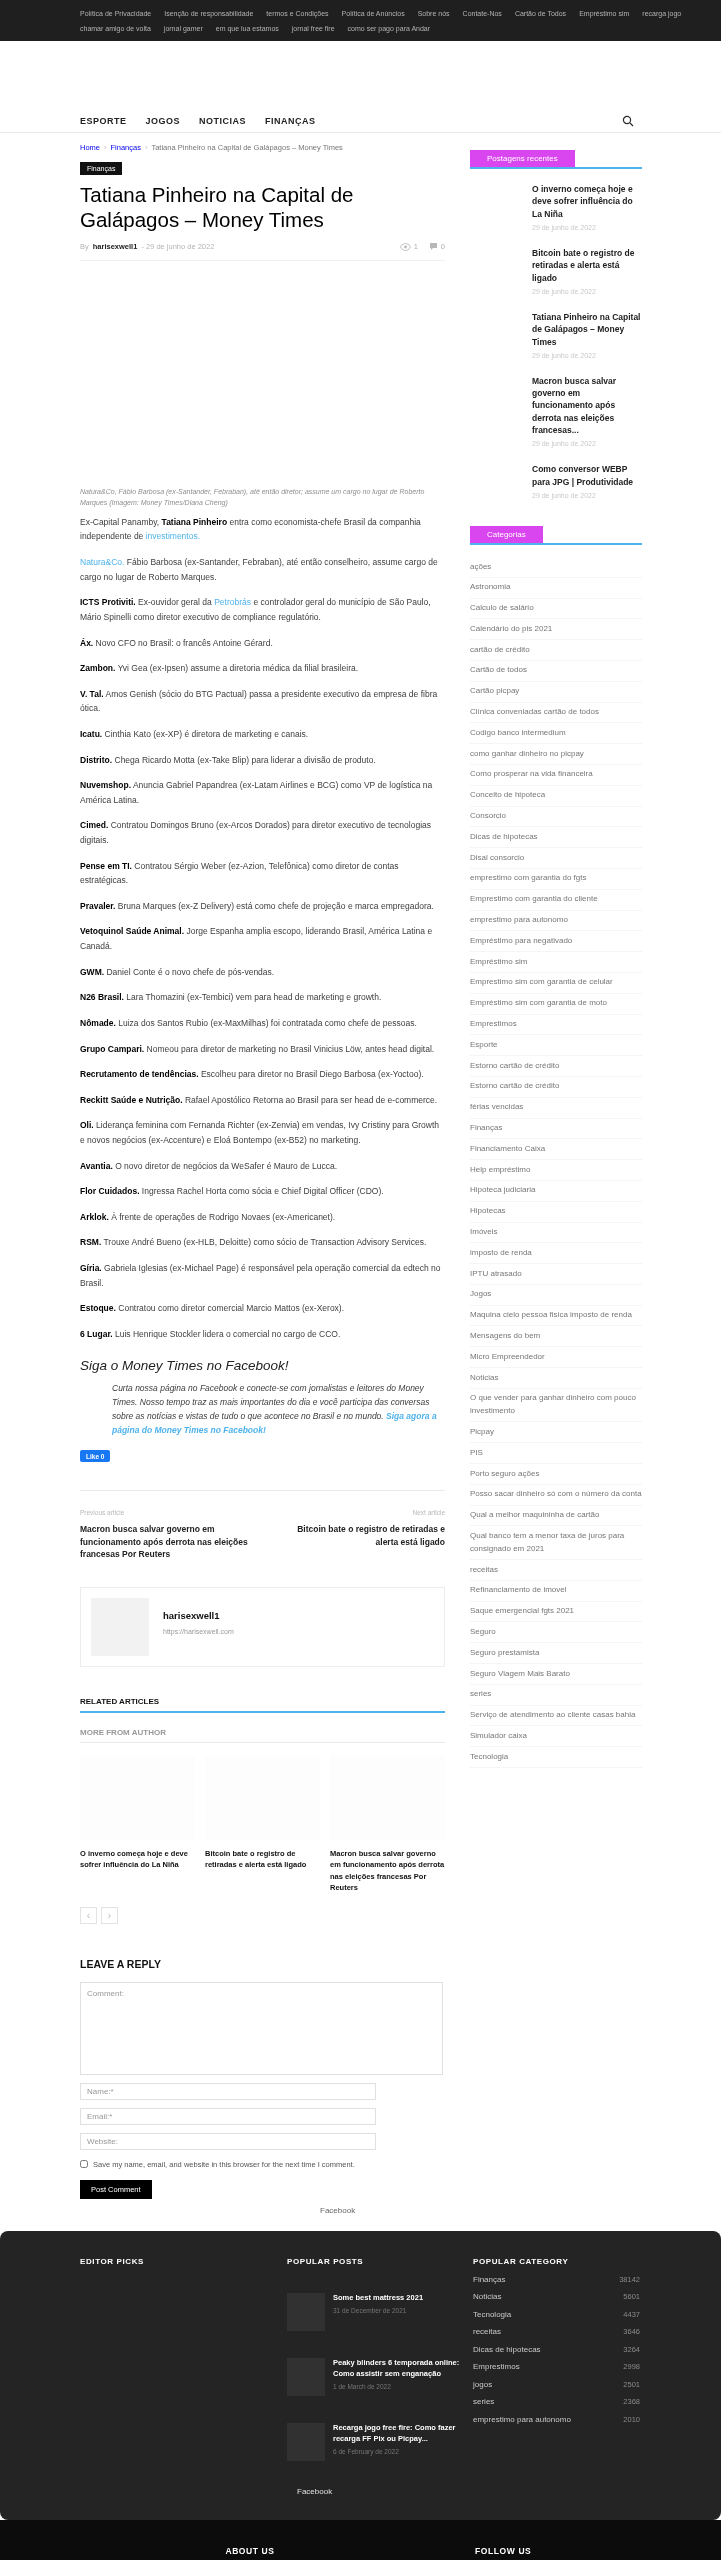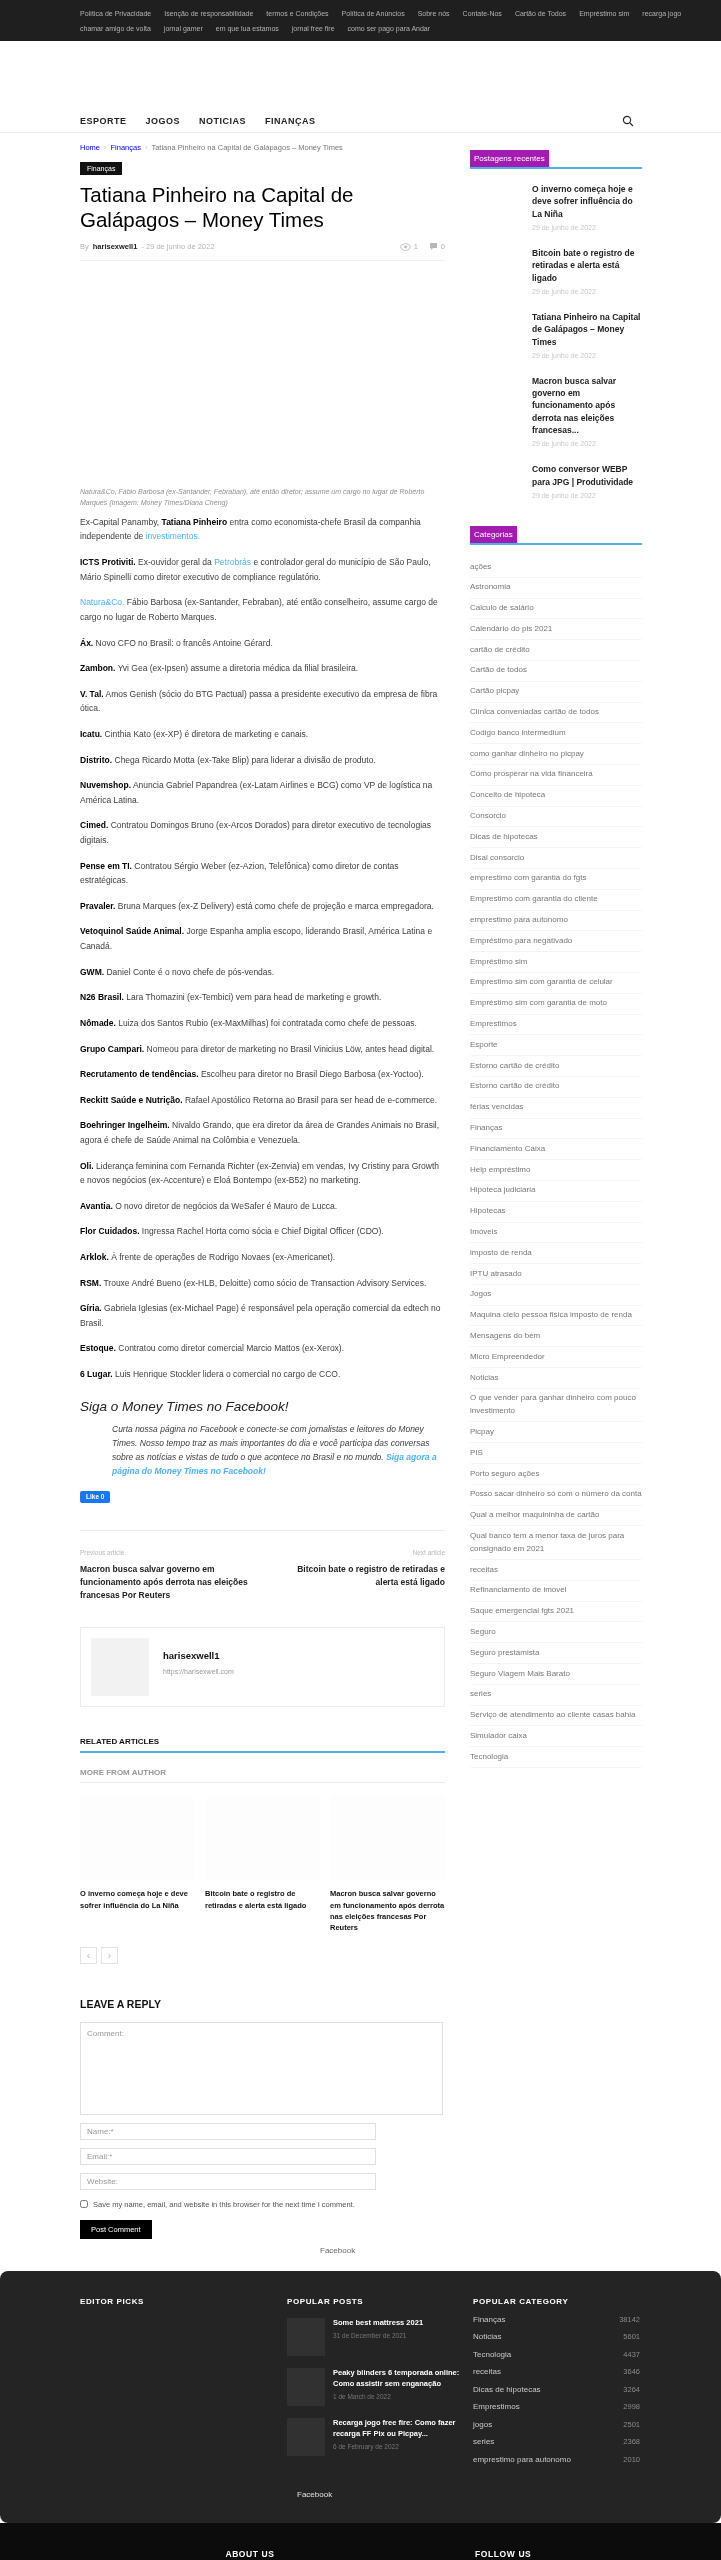--- a/index.html
+++ b/index.html
@@ -78,35 +78,35 @@
   .field { display:block; margin-top:8px; width:296px; height:17px; border:1px solid #e0e0e0; font-size:8px; padding:0 6px; color:#444; font-family:"Liberation Sans",sans-serif; }
   ::placeholder { color:#999; opacity:1; }
   .save-row { margin-top:10px; display:flex; align-items:flex-start; gap:5px; font-size:7.5px; color:#555; }
   .save-row input { width:8px; height:8px; margin:0; }
   .submit { margin-top:11px; background:#000; color:#fff; border:none; font-size:7.5px; padding:5px 11px; font-family:"Liberation Sans",sans-serif; }
 
   .fb-widget-label { margin:14px 0 0 240px; font-size:8px; color:#666; }
 
   
   .side-badge-row { border-bottom:2px solid #4db2ec; }
-  .side-badge { display:inline-block; background:#a21caf; color:#fff; font-size:8px; padding:4px 4px; }
+  .side-badge { display:inline-block; background:#d946ef; color:#fff; font-size:8px; padding:4px 17px; }
   .recent-list { margin-top:14px; }
   .recent-item { padding-left:62px; margin-bottom:16px; }
   .recent-title { display:block; font-size:8.5px; font-weight:600; color:#222; line-height:1.45; }
   .recent-date { font-size:7px; color:#c8c8c8; margin-top:4px; }
   .cats-block { margin-top:24px; }
   .cat-list { margin-top:12px; }
   .cat-item { display:block; font-size:8px; color:#777; padding:3.5px 0; border-bottom:1px solid #f5f5f5; line-height:1.6; }
 
   
   .footer { background:#242424; margin-top:14px; padding:26px 0 22px 80px;border-radius:8px; }
   .fcols { display:flex; }
   .fcol1 { width:207px; } .fcol2 { width:186px; } .fcol3 { width:167px; }
   .fhead { color:#fff; font-size:8px; font-weight:700; letter-spacing:.6px; }
-  .fpost { display:flex; margin-top:12px; }
+  .fpost { display:flex; margin-top:27px; }
   .fthumb { width:38px; height:38px; background:#313131; flex:none; }
   .fpt { margin-left:8px; }
   .fp-title { display:block; font-size:7.5px; font-weight:700; color:#fff; line-height:1.45; }
   .fp-date { font-size:6.5px; color:#757575; margin-top:3px; }
   .fcat-row { display:flex; justify-content:space-between; align-items:center; margin-top:8.5px; }
   .fcat-name { font-size:8px; color:#c9c9c9; }
   .fcat-count { font-size:7.5px; color:#8a8a8a; }
   .f-fb { display:inline-block; margin:26px 0 0 217px; font-size:8px; color:#e0e0e0; }
 
   .subfooter { background:#0c0c0c; padding-top:26px; min-height:130px; }
@@ -173,24 +173,24 @@
         </span>
       </div>
 
       <div class="img-space"></div>
       <div class="caption">Natura&amp;Co, Fábio Barbosa (ex-Santander, Febraban), até então diretor; assume um cargo no lugar de Roberto Marques (Imagem: Money Times/Diana Cheng)</div>
 
       <div class="body-text">
 
           <div class="para"><span>Ex-Capital Panamby, </span><strong>Tatiana Pinheiro</strong><span> entra como economista-chefe Brasil da companhia independente de </span><a href="#">investimentos.</a></div>
 
+          <div class="para"><a href="#">Natura&amp;Co.</a><span> Fábio Barbosa (ex-Santander, Febraban), até então conselheiro, assume cargo de cargo no lugar de Roberto Marques.</span></div>
+
           <div class="para"><strong>ICTS Protiviti.</strong><span> Ex-ouvidor geral da </span><a href="#">Petrobrás</a><span> e controlador geral do município de São Paulo, Mário Spinelli como diretor executivo de compliance regulatório.</span></div>
 
-          <div class="para"><a href="#">Natura&amp;Co.</a><span> Fábio Barbosa (ex-Santander, Febraban), até então conselheiro, assume cargo de cargo no lugar de Roberto Marques.</span></div>
-
           <div class="para"><strong>Áx.</strong><span> Novo CFO no Brasil: o francês Antoine Gérard.</span></div>
 
           <div class="para"><strong>Zambon.</strong><span> Yvi Gea (ex-Ipsen) assume a diretoria médica da filial brasileira.</span></div>
 
           <div class="para"><strong>V. Tal.</strong><span> Amos Genish (sócio do BTG Pactual) passa a presidente executivo da empresa de fibra ótica.</span></div>
 
           <div class="para"><strong>Icatu.</strong><span> Cinthia Kato (ex-XP) é diretora de marketing e canais.</span></div>
 
           <div class="para"><strong>Distrito.</strong><span> Chega Ricardo Motta (ex-Take Blip) para liderar a divisão de produto.</span></div>
 
@@ -209,21 +209,20 @@
           <div class="para"><strong>N26 Brasil.</strong><span> Lara Thomazini (ex-Tembici) vem para head de marketing e growth.</span></div>
 
           <div class="para"><strong>Nômade.</strong><span> Luiza dos Santos Rubio (ex-MaxMilhas) foi contratada como chefe de pessoas.</span></div>
 
           <div class="para"><strong>Grupo Campari.</strong><span> Nomeou para diretor de marketing no Brasil Vinicius Löw, antes head digital.</span></div>
 
           <div class="para"><strong>Recrutamento de tendências.</strong><span> Escolheu para diretor no Brasil Diego Barbosa (ex-Yoctoo).</span></div>
 
           <div class="para"><strong>Reckitt Saúde e Nutrição.</strong><span> Rafael Apostólico Retorna ao Brasil para ser head de e-commerce.</span></div>
 
-          <div class="para"><strong>Boehringer Ingelheim.</strong><span> Nivaldo Grando, que era diretor da área de Grandes Animais no Brasil, agora é chefe de Saúde Animal na Colômbia e Venezuela.</span></div>
 
           <div class="para"><strong>Oli.</strong><span> Liderança feminina com Fernanda Richter (ex-Zenvia) em vendas, Ivy Cristiny para Growth e novos negócios (ex-Accenture) e Eloá Bontempo (ex-B52) no marketing.</span></div>
 
           <div class="para"><strong>Avantia.</strong><span> O novo diretor de negócios da WeSafer é Mauro de Lucca.</span></div>
 
           <div class="para"><strong>Flor Cuidados.</strong><span> Ingressa Rachel Horta como sócia e Chief Digital Officer (CDO).</span></div>
 
           <div class="para"><strong>Arklok.</strong><span> À frente de operações de Rodrigo Novaes (ex-Americanet).</span></div>
 
           <div class="para"><strong>RSM.</strong><span> Trouxe André Bueno (ex-HLB, Deloitte) como sócio de Transaction Advisory Services.</span></div>

